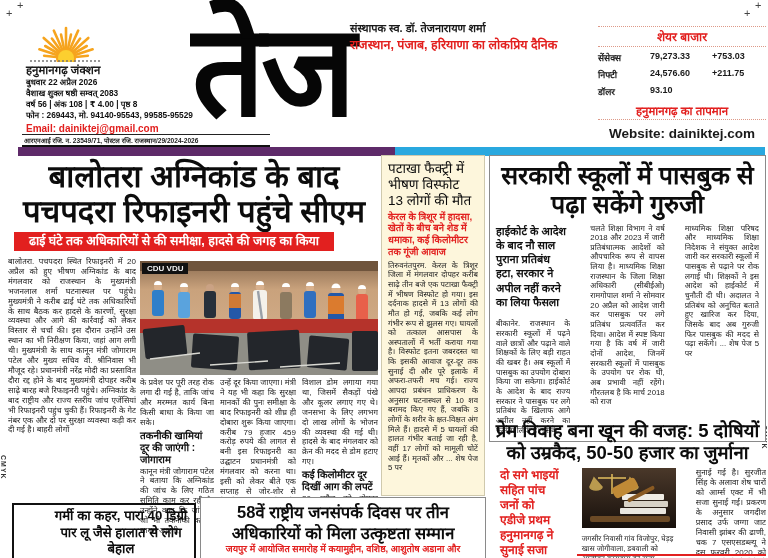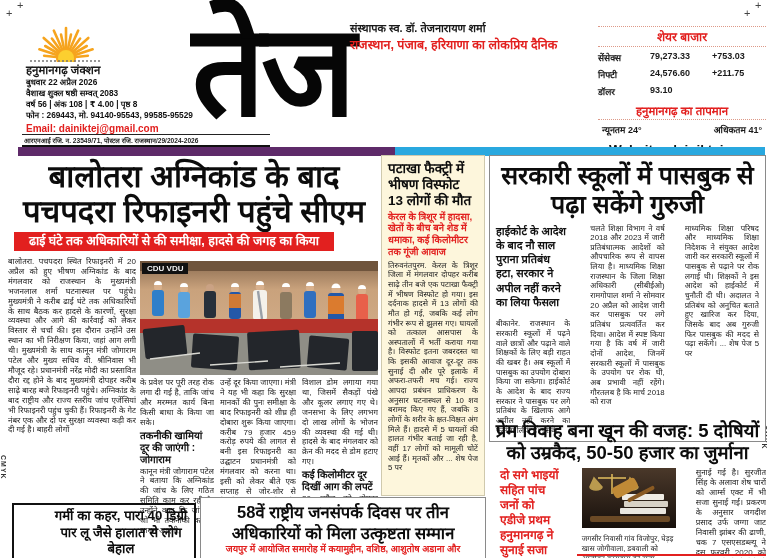--- a/index.html
+++ b/index.html
@@ -26,21 +26,21 @@
   
   .bar-purple{background:#5e2a69;}
   .bar-blue{background:#29a8df;}
   
   .lead-h{font-size:31px;font-weight:bold;line-height:1.13;text-align:center;color:#0c0c0c;}
   .banner{background:#e2201f;color:#fff;font-weight:bold;font-size:12.5px;line-height:19px;text-align:center;}
   
   .boxed{border:1px solid #8a8a8a;background:#fff;box-sizing:border-box;}
   .cream{background:#fdf6dc;border:1px solid #cfc9ad;box-sizing:border-box;}
   .heatbox{border:2px solid #111;box-sizing:border-box;}
-  .mid-h{font-size:13.5px;font-weight:bold;line-height:1.18;color:#0c0c0c;}
+  .mid-h{font-size:13.5px;font-weight:normal;line-height:1.18;color:#0c0c0c;}
   .mid-sub{font-size:9.6px;font-weight:bold;line-height:1.22;color:#e2201f;margin-top:2px;}
   .school-h{font-size:25px;font-weight:bold;line-height:1.15;text-align:center;color:#0c0c0c;}
   .school-sub{font-size:11px;font-weight:bold;line-height:1.3;color:#111;}
   .murder-h{font-size:18.5px;font-weight:bold;line-height:1.2;text-align:center;color:#0c0c0c;}
   .heat-h{font-size:13.2px;font-weight:bold;line-height:1.25;text-align:center;color:#0c0c0c;margin-left:34px;}
   .pr-h{font-size:16.5px;font-weight:bold;line-height:1.25;text-align:center;color:#0c0c0c;}
   .redsub-s{font-size:9.3px;font-weight:bold;color:#e2201f;text-align:center;line-height:1.3;}
   .byline{font-size:8px;font-weight:bold;color:#222;border-bottom:1px dotted #999;padding-bottom:2px;}
   .redsq{display:inline-block;width:6px;height:6px;background:#e2201f;margin-right:3px;}
   .caption{font-size:7.4px;line-height:1.3;color:#222;}
@@ -109,24 +109,20 @@
         <span class="l">निफ्टी</span>
         <span class="v">24,576.60</span>
         <span class="c">+211.75</span>
       </div>
       <div class="mkt-row">
         <span class="l">डॉलर</span>
         <span class="v">93.10</span>
         <span class="c"></span>
       </div>
       <div class="mkt-title" style="margin-top:4px;font-size:11.5px;border-top:none;">हनुमानगढ़ का तापमान</div>
-      <div style="display:flex;justify-content:space-between;font-size:9px;font-weight:bold;margin-top:3px;padding:0 4px;">
-        <span>न्यूनतम 24°</span>
-        <span>अधिकतम 41°</span>
-      </div>
       <div class="bold center" style="font-size:13.5px;margin-top:6px;">Website: dainiktej.com</div>
     </div>
   </header>
 
   <div class="abs bar-purple" style="left:18px;top:147px;width:377px;height:9px;"></div>
   <div class="abs bar-blue" style="left:395px;top:147px;width:370px;height:9px;"></div>
 
   <section>
     <div class="abs lead-h" style="left:8px;top:159px;width:372px;">बालोतरा अग्निकांड के बाद पचपदरा रिफाइनरी पहुंचे सीएम</div>
     <div class="abs banner" style="left:14px;top:232px;width:320px;height:19px;">ढाई घंटे तक अधिकारियों से की समीक्षा, हादसे की जगह का किया निरीक्षण</div>

